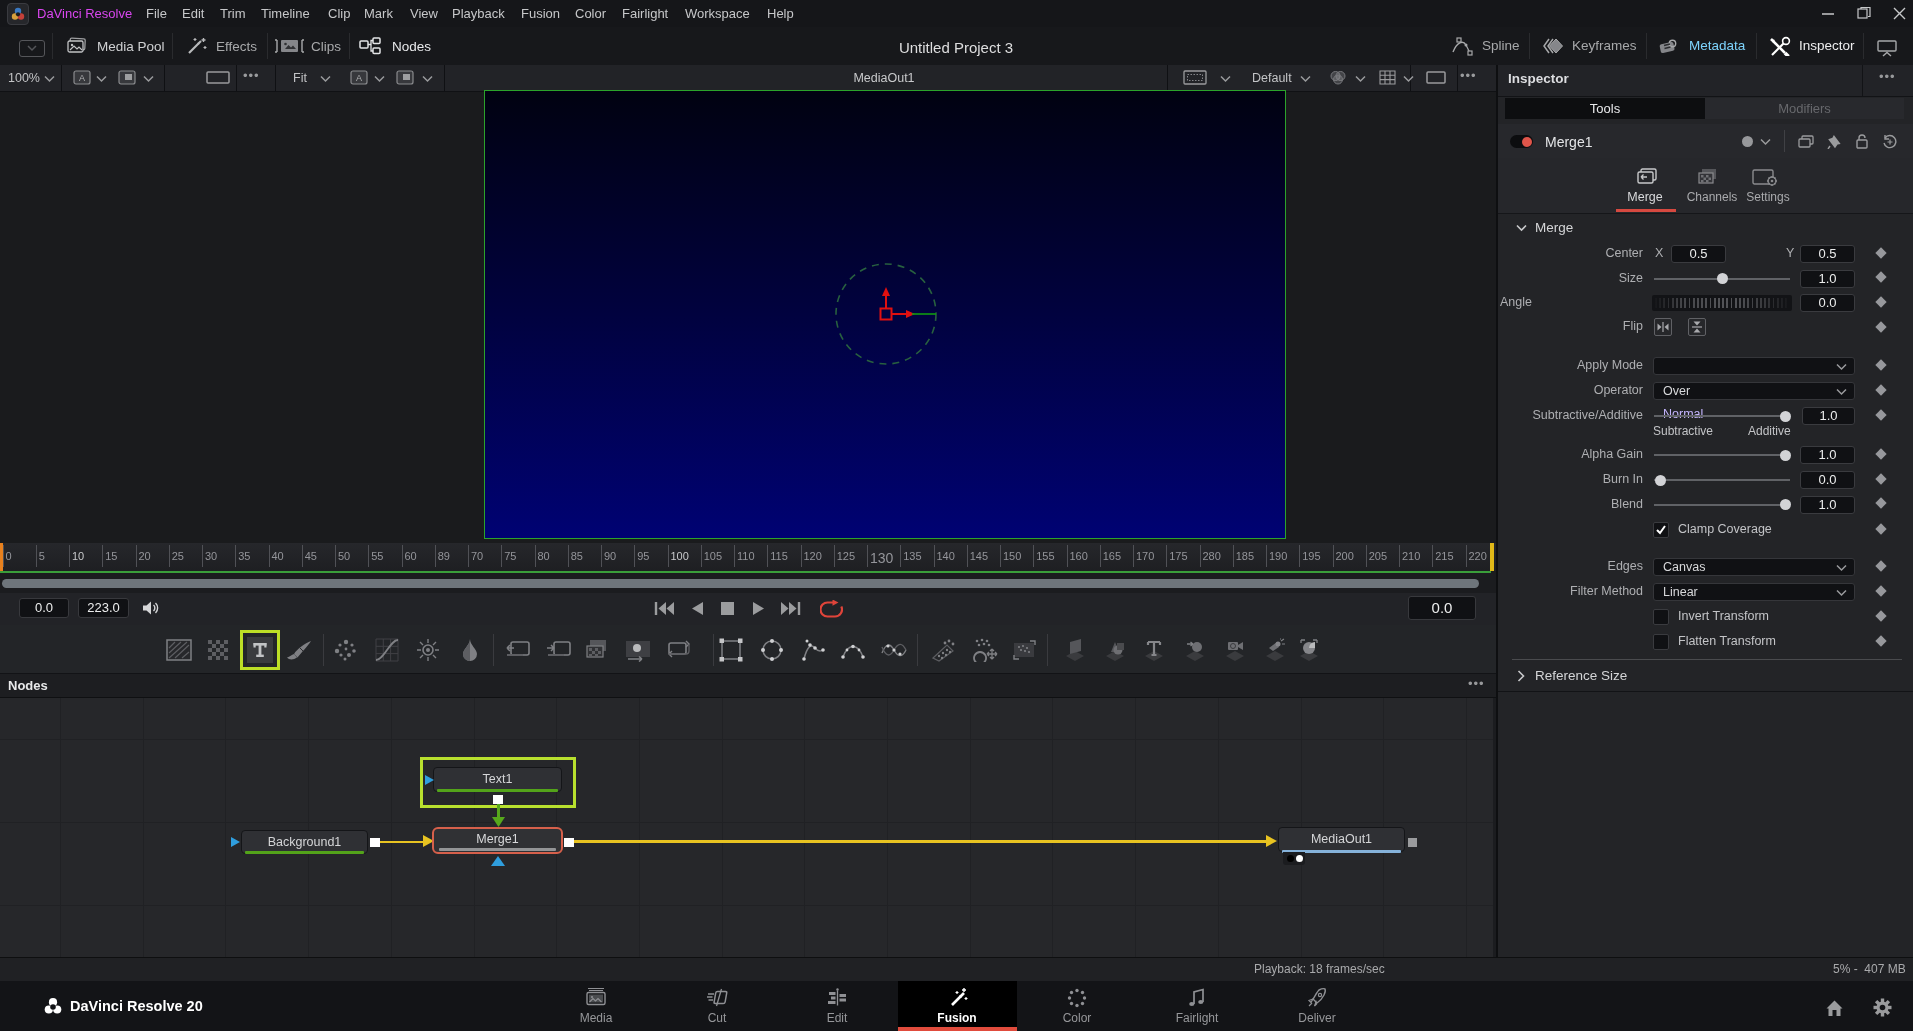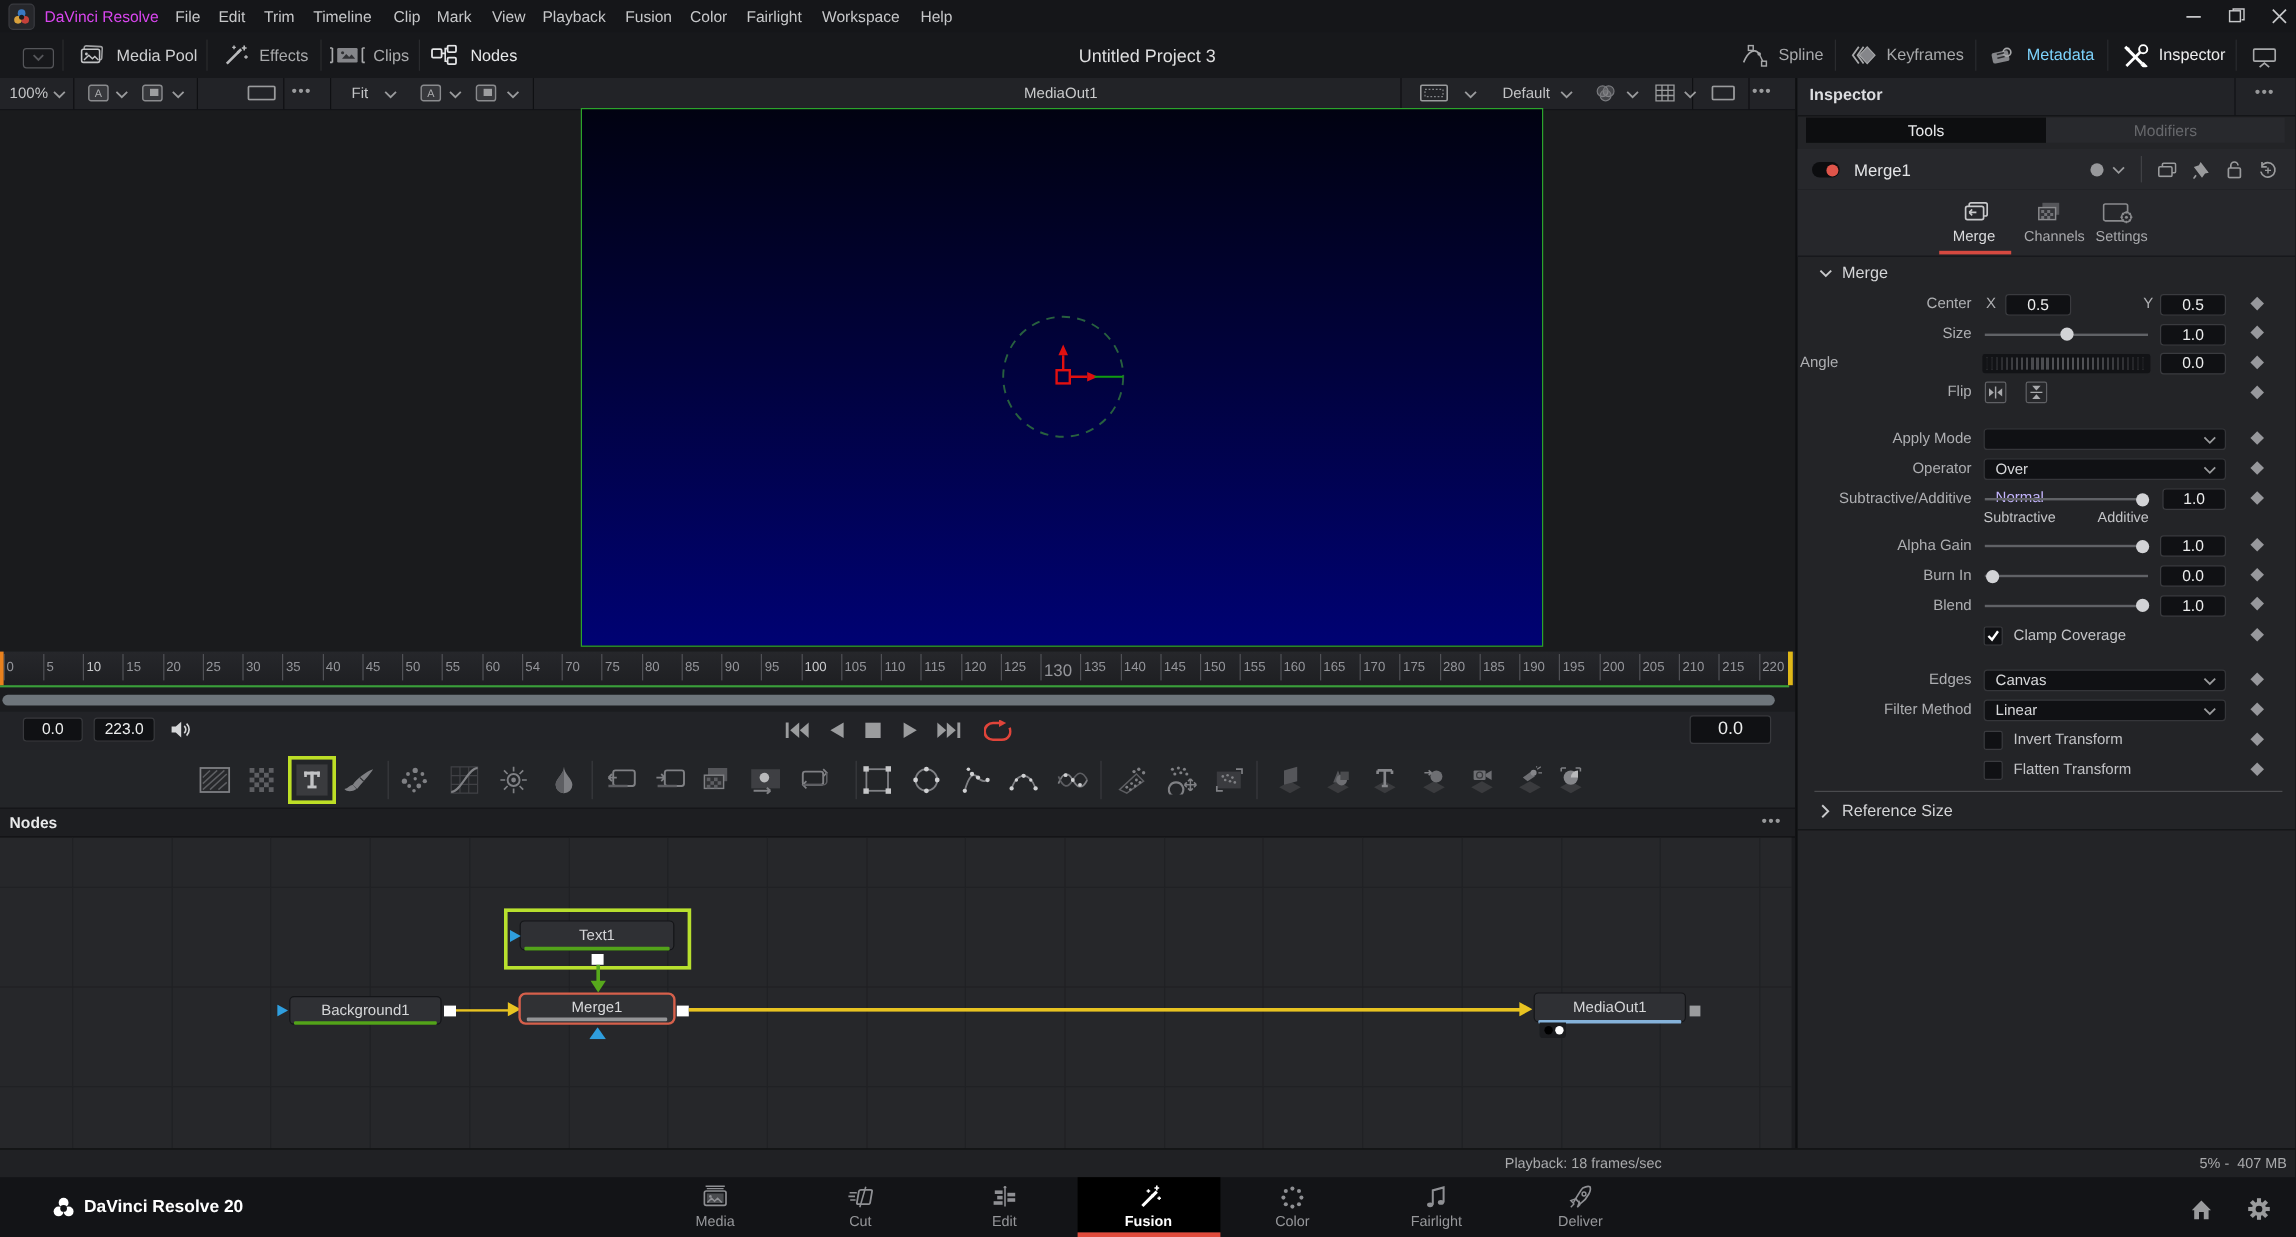--- a/index.html
+++ b/index.html
@@ -299,21 +299,21 @@
       <div class="abs" style="left: 271.5px; top: 550px; font-size: 11px; color: rgb(148, 149, 154); white-space: nowrap;">40</div>
       <div class="abs" style="left: 301.75px; top: 545px; width: 1px; height: 22px; background: rgb(80, 81, 86);"></div>
       <div class="abs" style="left: 304.75px; top: 550px; font-size: 11px; color: rgb(148, 149, 154); white-space: nowrap;">45</div>
       <div class="abs" style="left: 335px; top: 545px; width: 1px; height: 22px; background: rgb(80, 81, 86);"></div>
       <div class="abs" style="left: 338px; top: 550px; font-size: 11px; color: rgb(148, 149, 154); white-space: nowrap;">50</div>
       <div class="abs" style="left: 368.25px; top: 545px; width: 1px; height: 22px; background: rgb(80, 81, 86);"></div>
       <div class="abs" style="left: 371.25px; top: 550px; font-size: 11px; color: rgb(148, 149, 154); white-space: nowrap;">55</div>
       <div class="abs" style="left: 401.5px; top: 545px; width: 1px; height: 22px; background: rgb(80, 81, 86);"></div>
       <div class="abs" style="left: 404.5px; top: 550px; font-size: 11px; color: rgb(148, 149, 154); white-space: nowrap;">60</div>
       <div class="abs" style="left: 434.75px; top: 545px; width: 1px; height: 22px; background: rgb(80, 81, 86);"></div>
-      <div class="abs" style="left: 437.75px; top: 550px; font-size: 11px; color: rgb(148, 149, 154); white-space: nowrap;">54</div>
+      <div class="abs" style="left: 437.75px; top: 550px; font-size: 11px; color: rgb(148, 149, 154); white-space: nowrap;">89</div>
       <div class="abs" style="left: 468px; top: 545px; width: 1px; height: 22px; background: rgb(80, 81, 86);"></div>
       <div class="abs" style="left: 471px; top: 550px; font-size: 11px; color: rgb(148, 149, 154); white-space: nowrap;">70</div>
       <div class="abs" style="left: 501.25px; top: 545px; width: 1px; height: 22px; background: rgb(80, 81, 86);"></div>
       <div class="abs" style="left: 504.25px; top: 550px; font-size: 11px; color: rgb(148, 149, 154); white-space: nowrap;">75</div>
       <div class="abs" style="left: 534.5px; top: 545px; width: 1px; height: 22px; background: rgb(80, 81, 86);"></div>
       <div class="abs" style="left: 537.5px; top: 550px; font-size: 11px; color: rgb(148, 149, 154); white-space: nowrap;">80</div>
       <div class="abs" style="left: 567.75px; top: 545px; width: 1px; height: 22px; background: rgb(80, 81, 86);"></div>
       <div class="abs" style="left: 570.75px; top: 550px; font-size: 11px; color: rgb(148, 149, 154); white-space: nowrap;">85</div>
       <div class="abs" style="left: 601px; top: 545px; width: 1px; height: 22px; background: rgb(80, 81, 86);"></div>
       <div class="abs" style="left: 604px; top: 550px; font-size: 11px; color: rgb(148, 149, 154); white-space: nowrap;">90</div>

